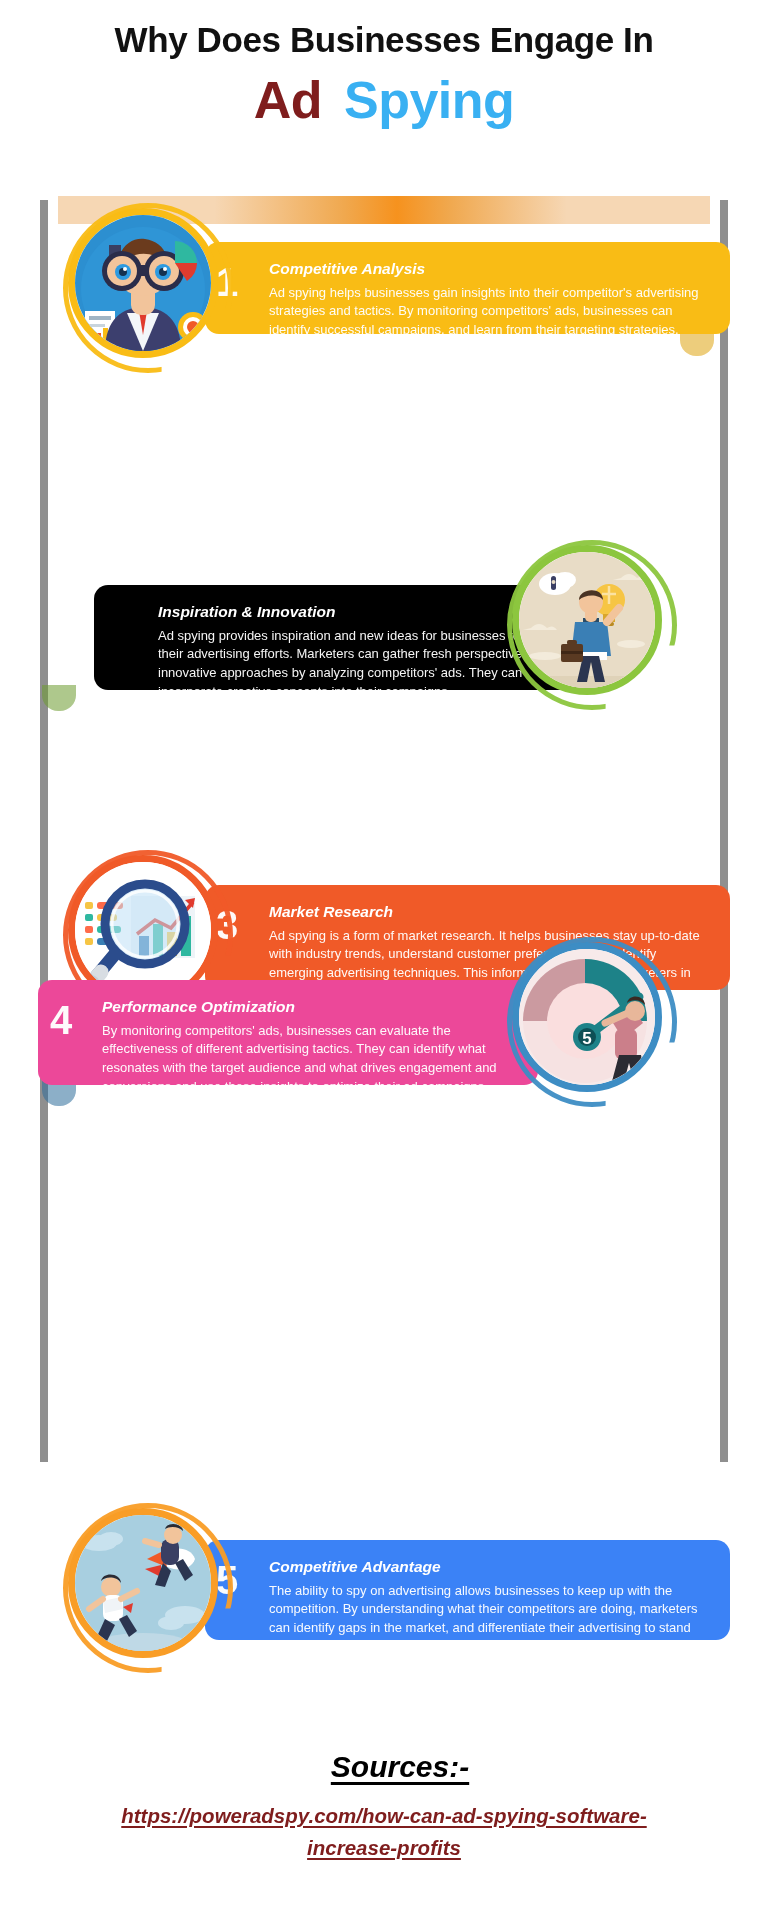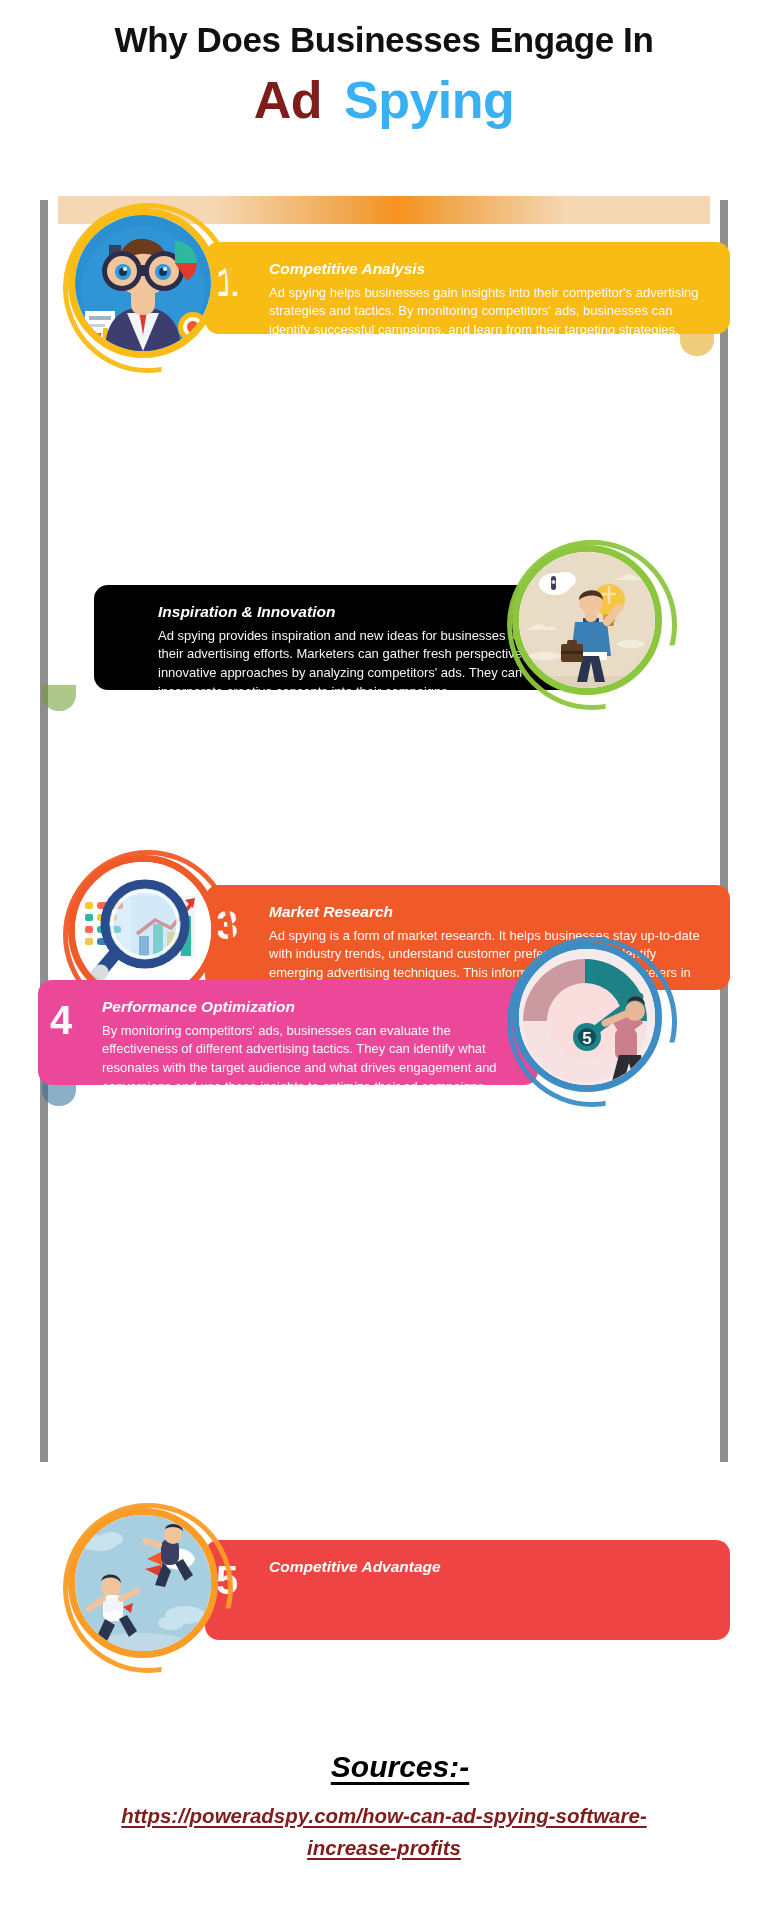--- a/index.html
+++ b/index.html
@@ -346,23 +346,24 @@
           <path d="M108 54 C110 44 126 46 126 56 C122 50 112 50 108 54 Z" fill="#3a2a22"></path>
           <path d="M100 106 L92 136 L104 136 L110 114 L116 136 L128 136 L122 106 Z" fill="#2b2b33"></path>
           <path d="M86 74 L118 60" stroke="#e8b79a" stroke-width="7" stroke-linecap="round"></path>
         </svg>
       </div>
     </div>
   </div>
 
   <div class="card">
     <div class="panel-shadow" style="left:680px; top:1605px; background:#cf7d14;"></div>
-    <div class="panel" style="left:205px; top:1540px; width:525px; height:100px; background:#ef4444;">
+    <div class="panel" style="left:205px; top:1540px; width:525px; height:100px; background:#3b82f6;">
       <div style="margin-left:42px;">
         <div class="card-title">Competitive Advantage</div>
+        <div class="card-body">The ability to spy on advertising allows businesses to keep up with the competition. By understanding what their competitors are doing, marketers can identify gaps in the market,  and differentiate their advertising to stand out from the crowd.</div>
       </div>
     </div>
     <div class="card-number" style="left:216px; top:1560px;">5</div>
 
     <div class="circle-wrap" style="left:68px; top:1508px; color:#f99d26;">
       <div class="circle-ring"></div>
       <div class="circle-inner">
         <svg viewBox="0 0 136 136" preserveAspectRatio="xMidYMid slice">
           <rect width="136" height="136" fill="#a8cfe0"></rect>
           <ellipse cx="24" cy="28" rx="18" ry="8" fill="#c8e2ee"></ellipse>

